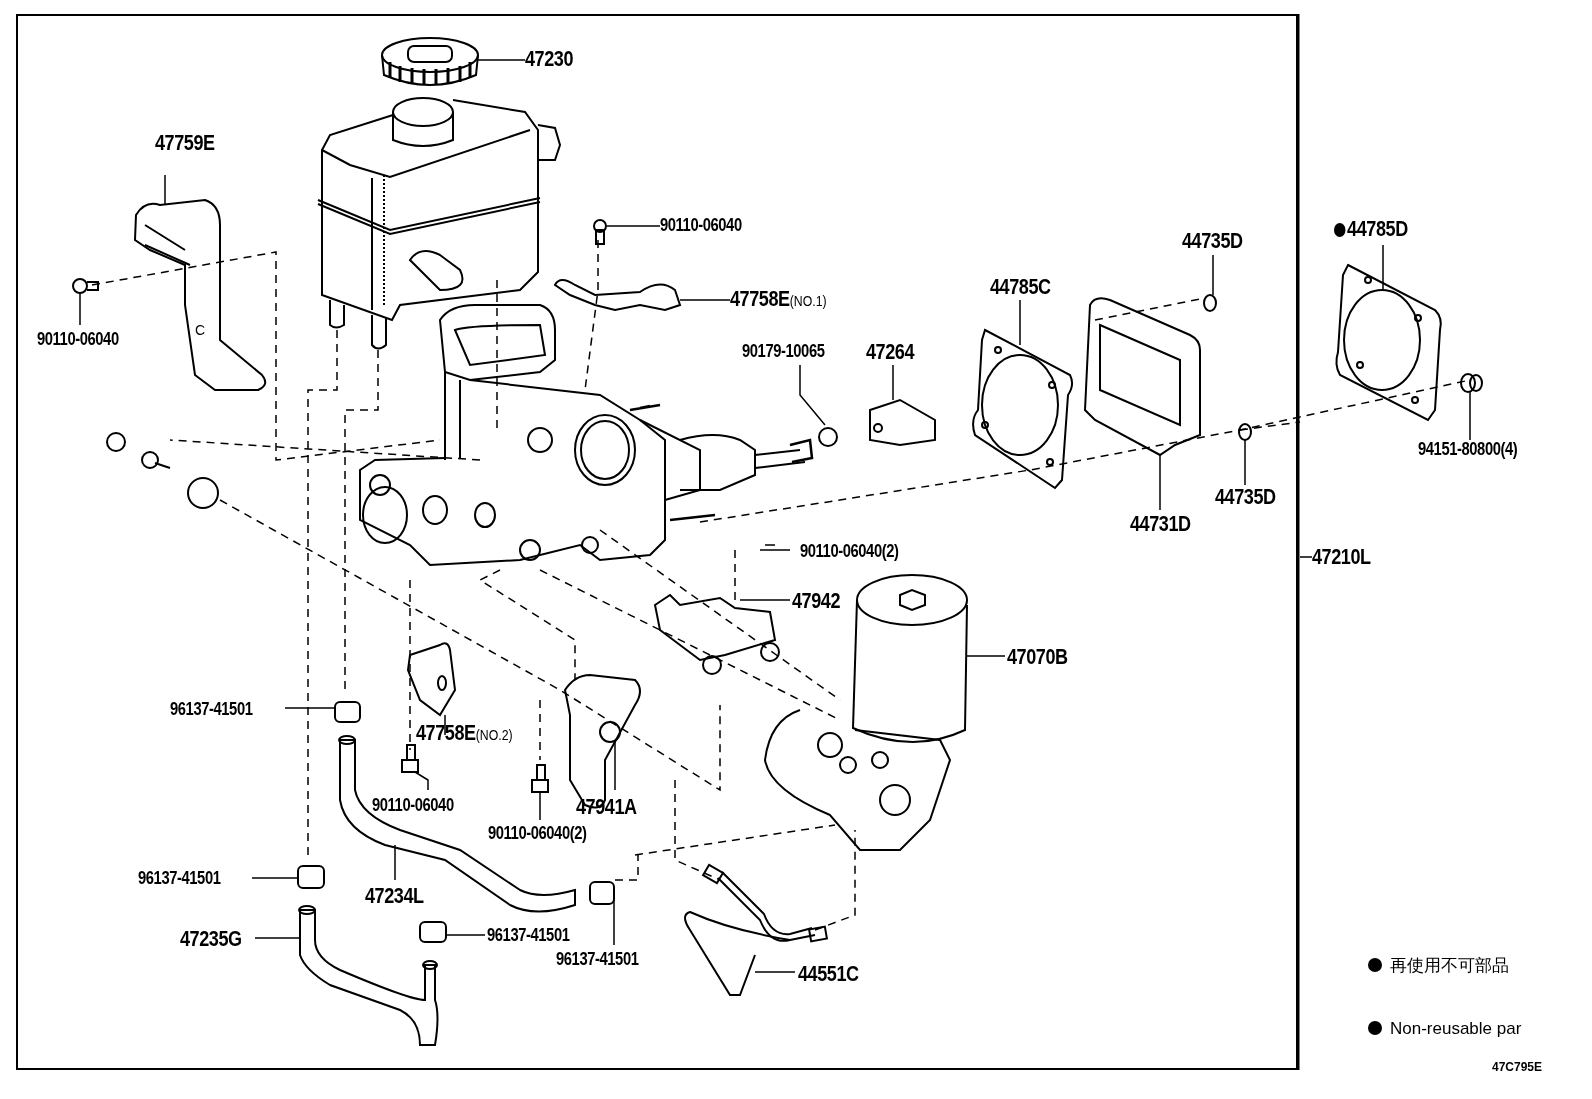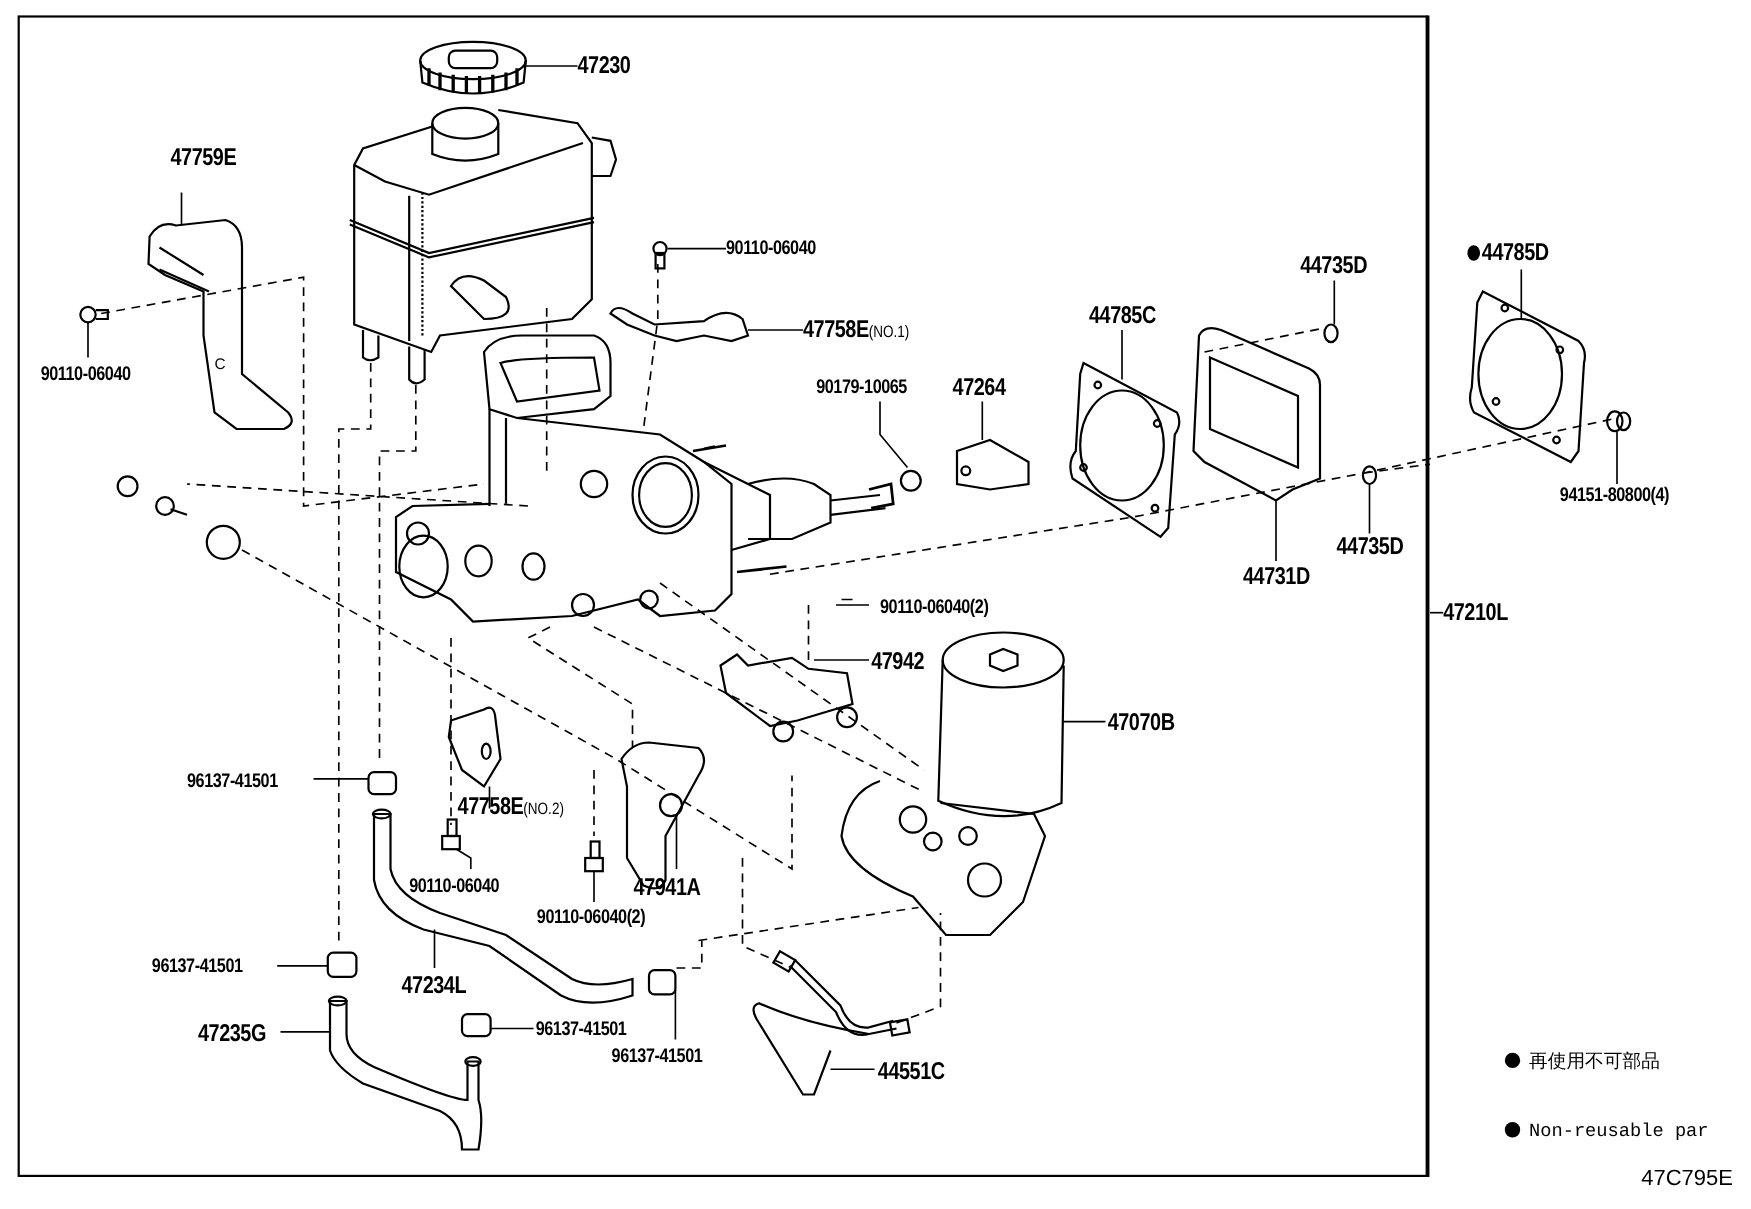--- a/index.html
+++ b/index.html
@@ -6,24 +6,24 @@
   body { width: 1592px; height: 1099px; position: relative; overflow: hidden;
          font-family: "Liberation Sans", sans-serif; color: #000; }
   #diagram { position: absolute; left: 0; top: 0; width: 1592px; height: 1099px; }
   .frame { position: absolute; left: 16px; top: 14px; width: 1282px; height: 1056px;
            border: 2px solid #000; box-sizing: border-box; }
   .lbl { position: absolute; font-family: "Liberation Sans Narrow", "Liberation Sans", sans-serif;
          font-weight: bold; font-size: 18px; letter-spacing: -0.5px; white-space: nowrap;
          transform: scaleX(0.82); transform-origin: left center; line-height: 1; }
   .lbl .sub { font-weight: normal; font-size: 15px; letter-spacing: 0; }
   .lbl.big { font-size: 22px; }
-  .legend { position: absolute; left: 1368px; font-size: 17px; line-height: 1; white-space: nowrap; font-family: Liberation Mono, monospace; }
+  .legend { position: absolute; left: 1368px; font-size: 17px; line-height: 1; white-space: nowrap; }
   .legend .dot { display: inline-block; width: 14px; height: 14px; border-radius: 50%;
                  background: #000; margin-right: 8px; vertical-align: -1px; }
-  .code { position: absolute; left: 1492px; top: 1060px; font-size: 20px; font-weight: normal; }
+  .code { position: absolute; left: 1492px; top: 1060px; font-size: 12px; font-weight: bold; }
   .mark { display:inline-block; width:14px; height:14px; border-radius:50%; background:#000;
           margin-right: 2px; vertical-align: -1px; }
 </style>
 </head>
 <body>
 
 <div id="diagram">
   <div class="frame"></div>
 
   <svg width="1592" height="1099" style="position:absolute;left:0;top:0" fill="none" stroke="#000" stroke-width="2">

